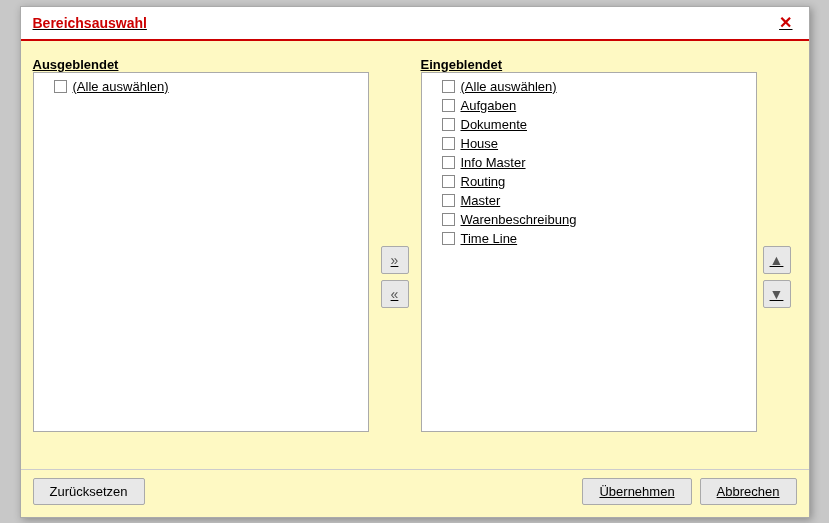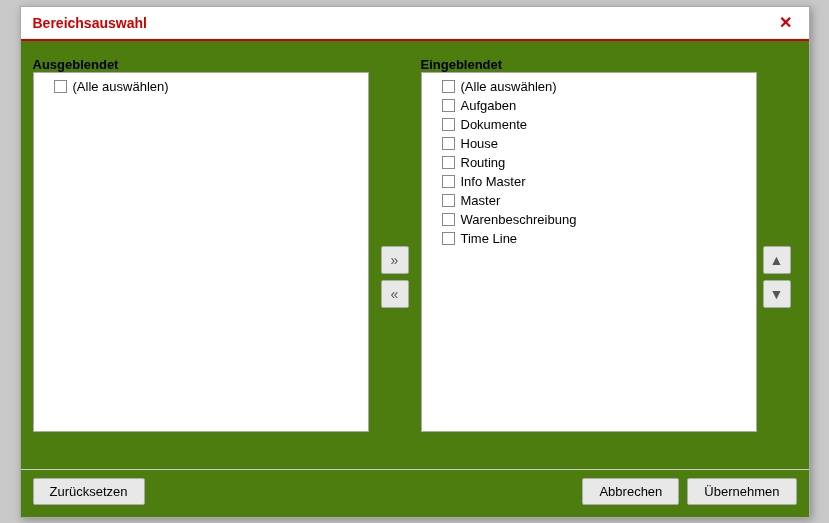--- a/index.html
+++ b/index.html
@@ -7,27 +7,28 @@
       font-family: Arial, sans-serif;
       font-size: 13px;
       background: #c8c8c8;
       width: 829px;
       height: 523px;
       display: flex;
       align-items: center;
       justify-content: center;
     }
     .dialog {
-      background: #4d7c0f;
+      background: #fef9c3;
       border: 1px solid #aaa;
       width: 790px;
       min-height: 490px;
       display: flex;
       flex-direction: column;
       box-shadow: 2px 2px 8px rgba(0,0,0,0.3);
+      text-decoration: underline;
     }
     .dialog-title-bar {
       background: #ffffff;
       border-bottom: 2px solid #cc0000;
       padding: 8px 12px;
       display: flex;
       align-items: center;
       justify-content: space-between;
     }
     .dialog-title {
@@ -193,25 +194,25 @@
           <div class="list-item">
             <span class="checkbox"></span>
             <span>Dokumente</span>
           </div>
           <div class="list-item">
             <span class="checkbox"></span>
             <span>House</span>
           </div>
           <div class="list-item">
             <span class="checkbox"></span>
+            <span>Info Master</span>
+          </div>
+          <div class="list-item">
+            <span class="checkbox"></span>
             <span>Routing</span>
-          </div>
-          <div class="list-item">
-            <span class="checkbox"></span>
-            <span>Info Master</span>
           </div>
           <div class="list-item">
             <span class="checkbox"></span>
             <span>Master</span>
           </div>
           <div class="list-item">
             <span class="checkbox"></span>
             <span>Warenbeschreibung</span>
           </div>
           <div class="list-item">
@@ -226,17 +227,17 @@
       <div class="arrow-btn">▼</div>
     </div>
 
   </div>
 
   <div class="dialog-footer">
     <div class="footer-left">
       <button class="btn btn-reset">Zurücksetzen</button>
     </div>
     <div class="footer-right">
+      <button class="btn btn-apply">Übernehmen</button>
       <button class="btn btn-cancel">Abbrechen</button>
-      <button class="btn btn-apply">Übernehmen</button>
     </div>
   </div>
 </div>
 
 </body></html>

